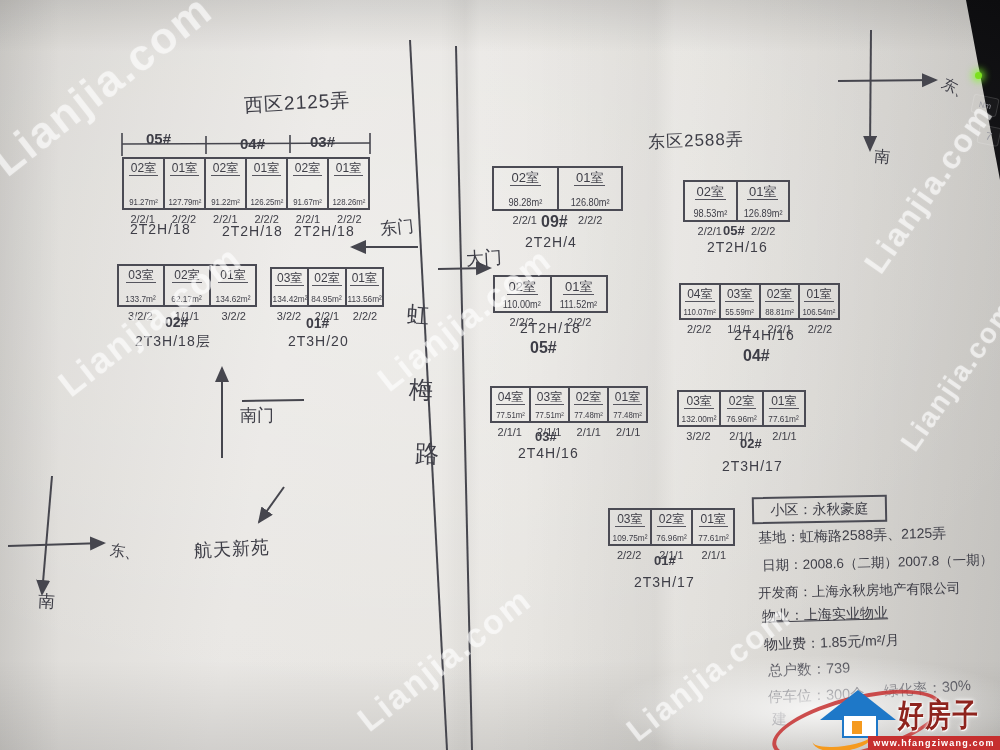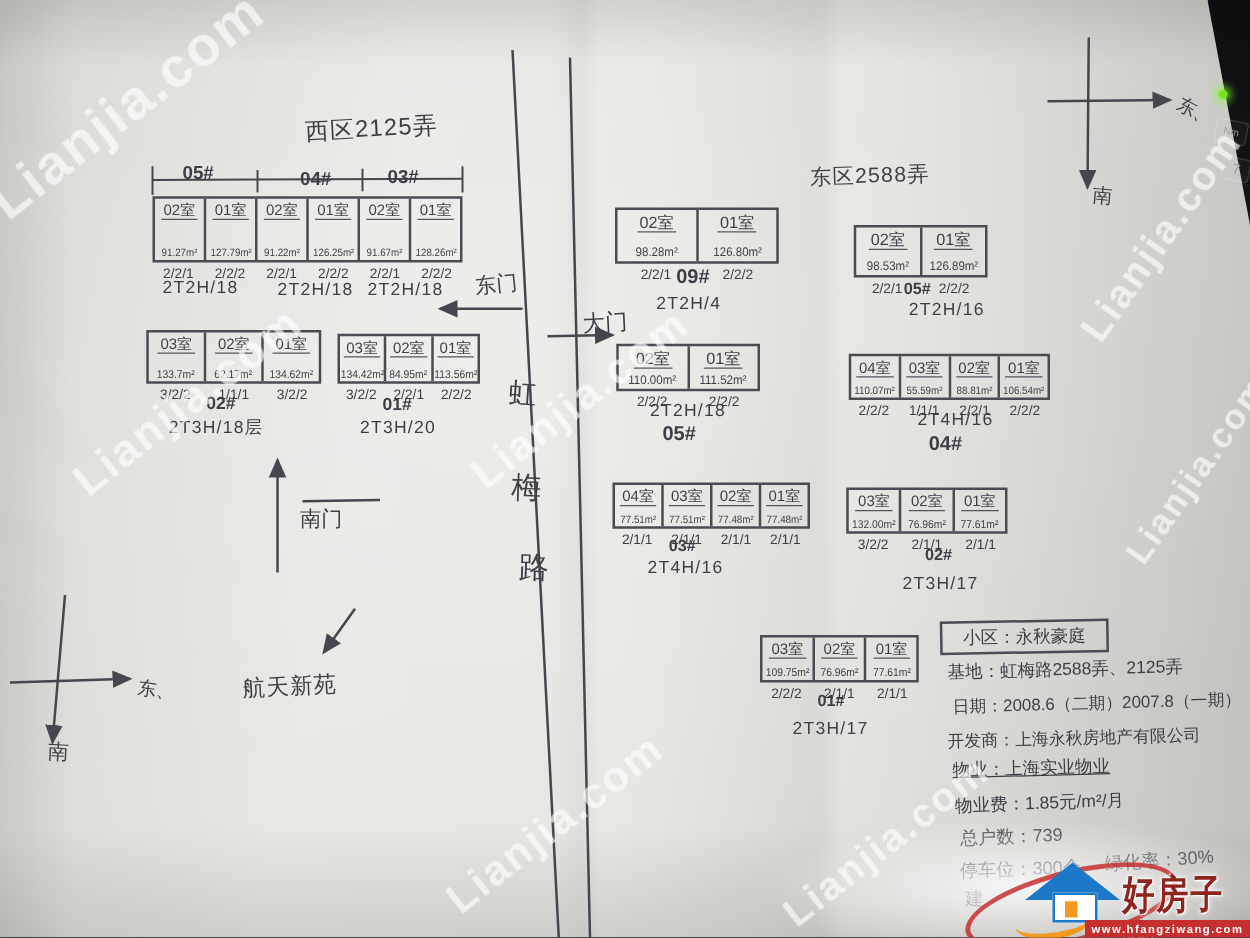--- a/index.html
+++ b/index.html
@@ -204,21 +204,21 @@
       <div class="cell">
           <span class="room">01室</span>
           <span class="area">126.89m²</span>
         </div>
     </div>
     <div class="spec-row">
       <span>2/2/1</span>
       <span>2/2/2</span>
     </div>
     <span class="blk-label" style="left:40px;top:43px;font-size:13px">05#</span>
-    <span class="blk-type" style="left:44px;top:59px">2T2H/16</span>
+    <span class="blk-type" style="left:24px;top:59px">2T2H/16</span>
   </div>
 
   <div class="blk t2" style="left:493px;top:275px;width:115px">
     <div class="blk-table" style="height:34px">
       <div class="cell">
           <span class="room">02室</span>
           <span class="area">110.00m²</span>
         </div>
       <div class="cell">
           <span class="room">01室</span>

